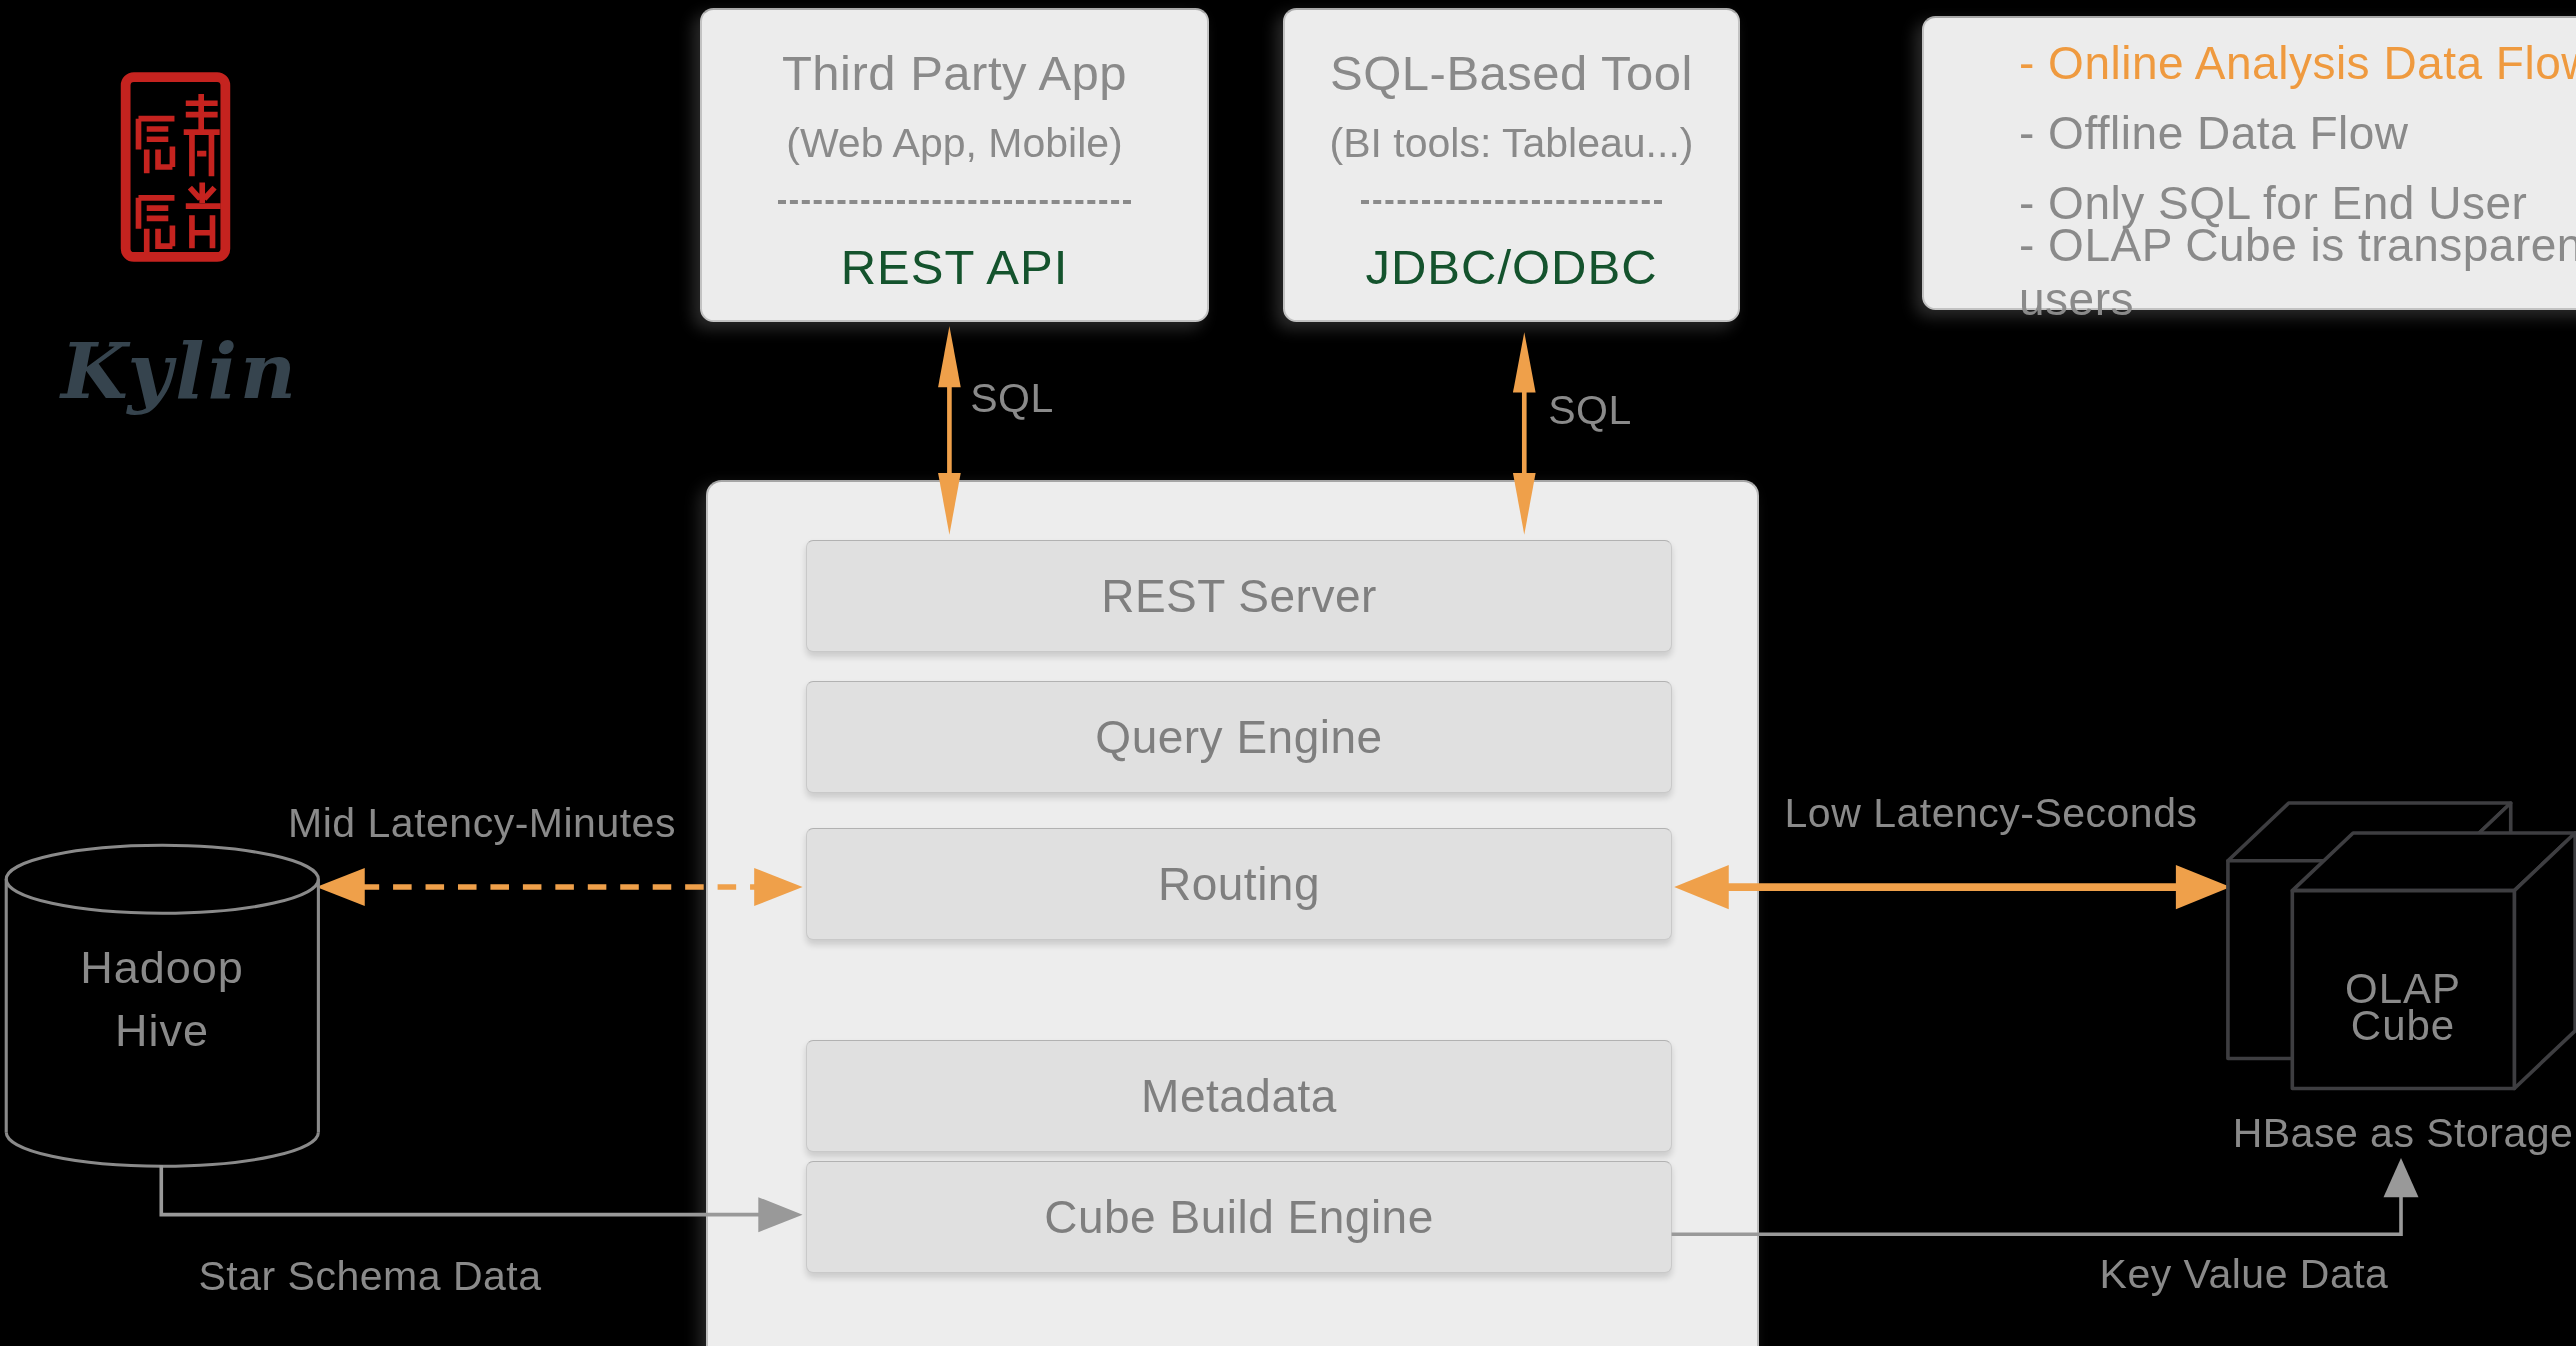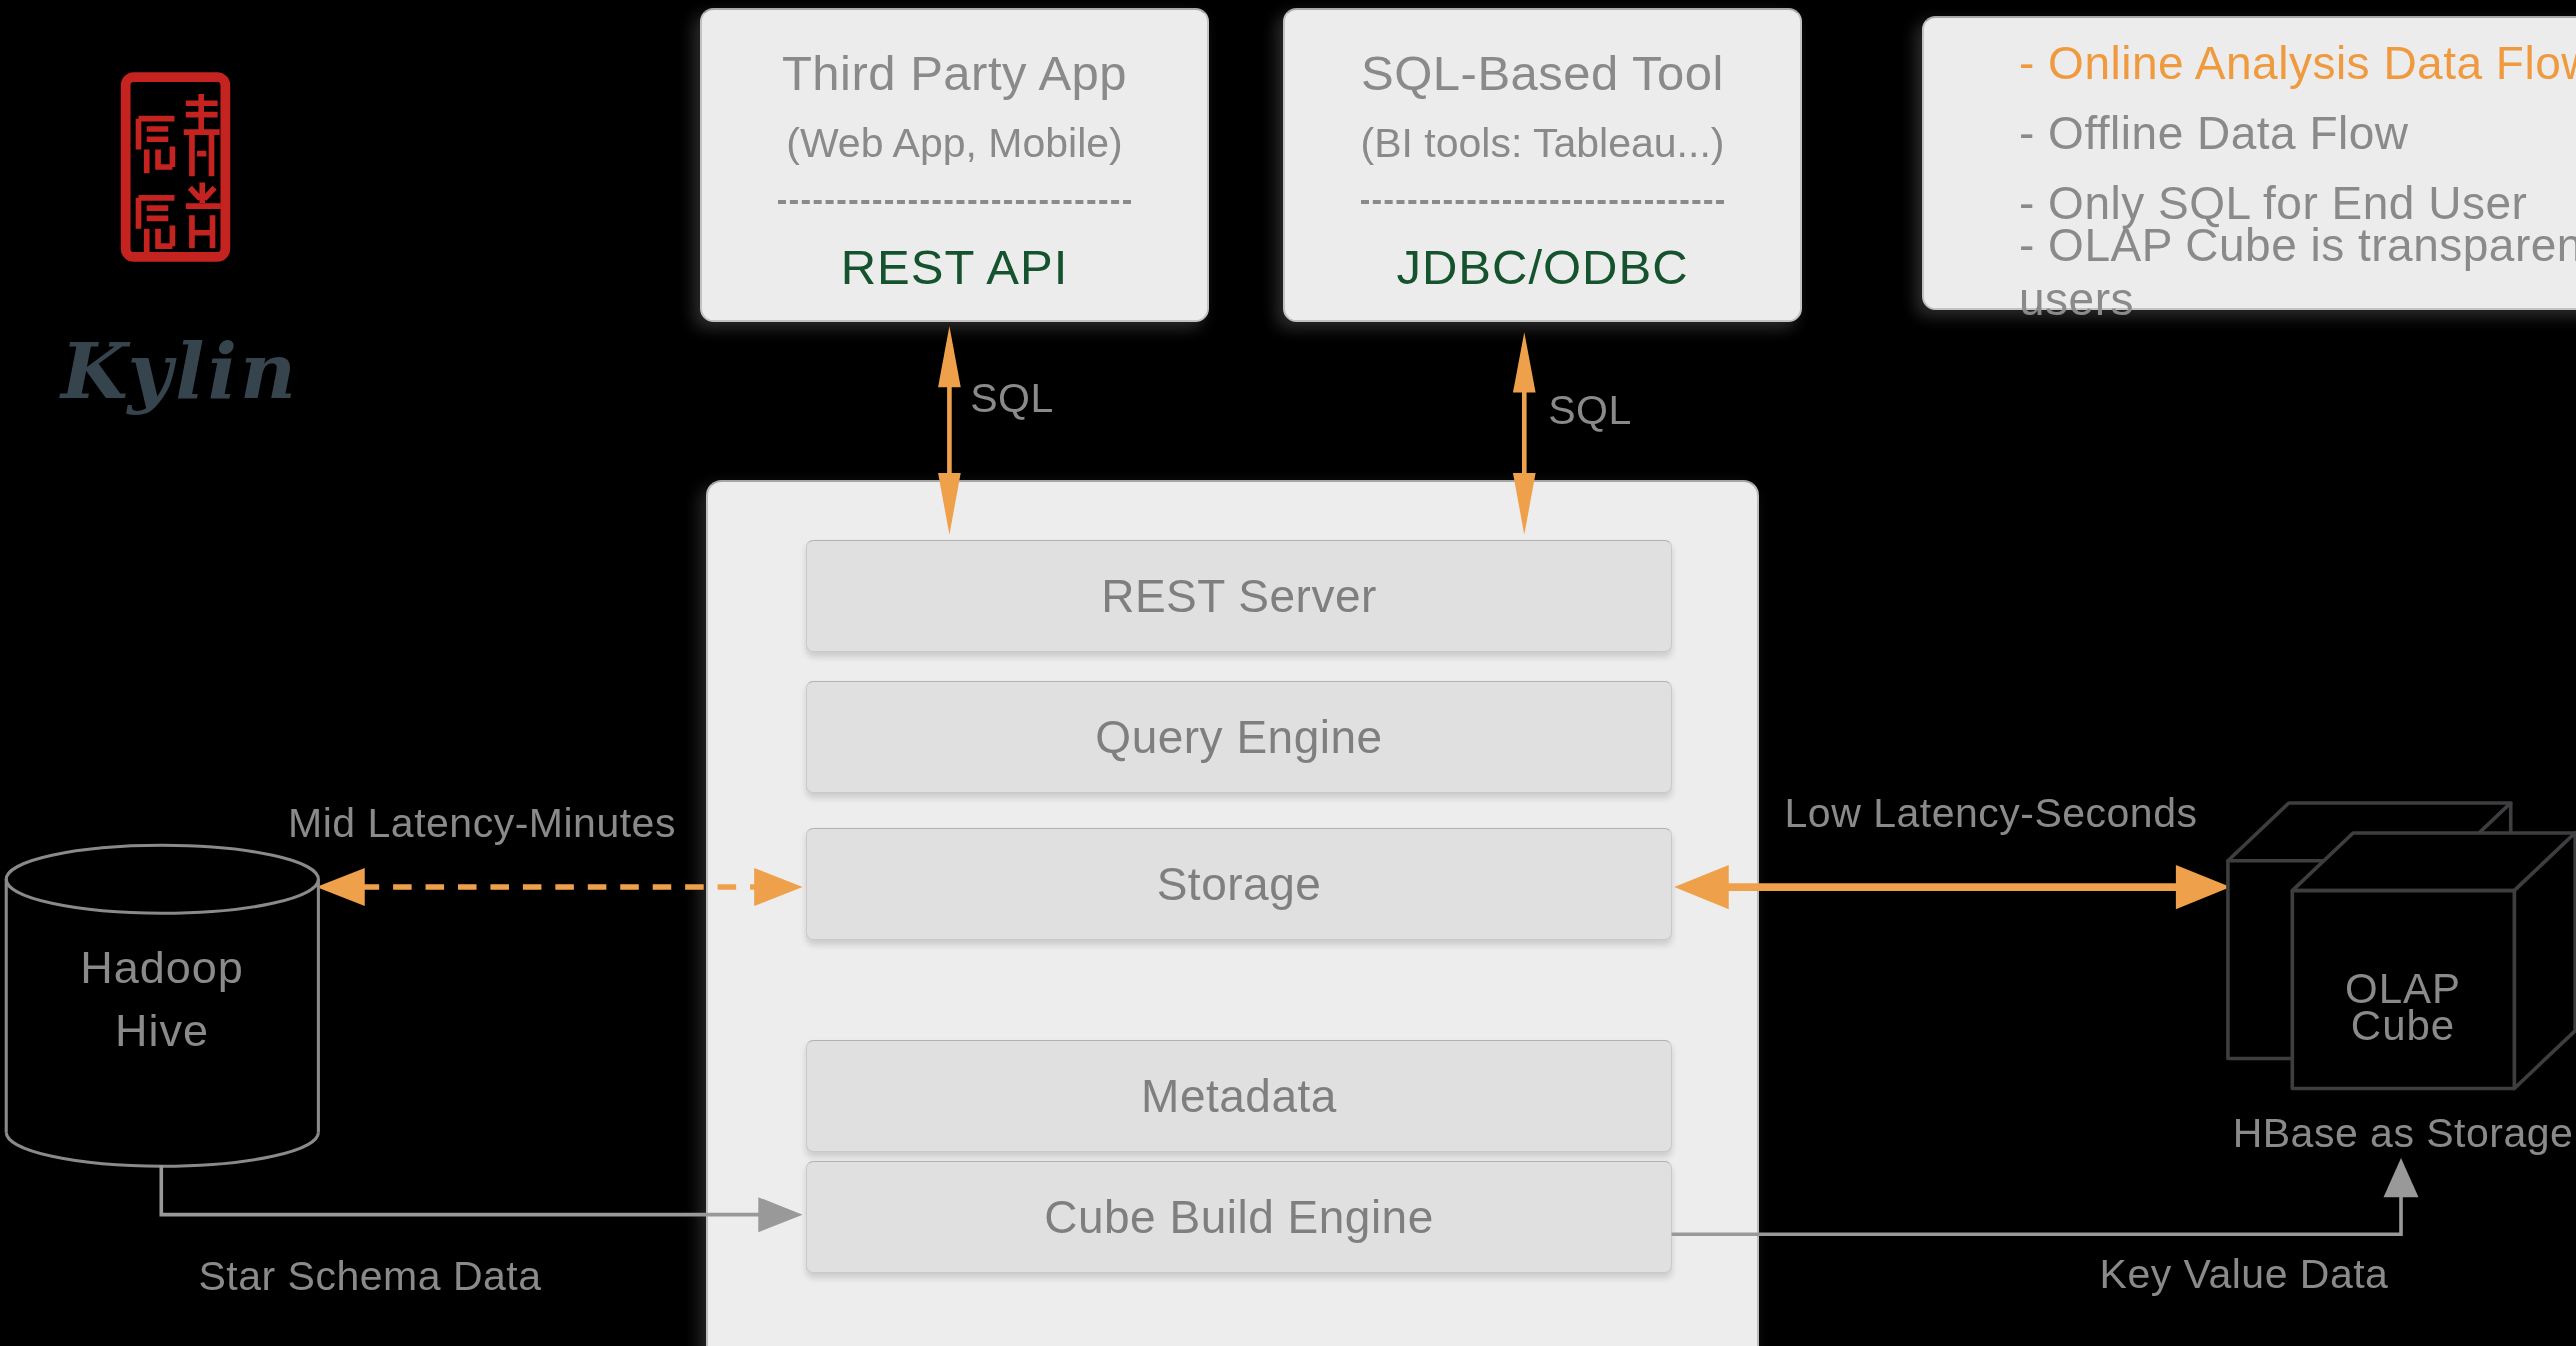--- a/index.html
+++ b/index.html
@@ -53,21 +53,21 @@
   </svg>
   <div class="ctr wordmark" style="left:180px;top:341px;">Kylin</div>
 
   <div class="panel" style="left:700px;top:7.7px;width:509px;height:314px;">
     <div class="ctr box-title" style="left:50%;top:63px;">Third Party App</div>
     <div class="ctr box-sub" style="left:50%;top:133px;">(Web App, Mobile)</div>
     <div class="divider" style="top:190px;"></div>
     <div class="ctr box-port" style="left:50%;top:257px;">REST API</div>
   </div>
 
-  <div class="panel" style="left:1283px;top:7.7px;width:519px;height:314px;">
+  <div class="panel" style="left:1283px;top:7.7px;width:457px;height:314px;">
     <div class="ctr box-title" style="left:50%;top:63px;">SQL-Based Tool</div>
     <div class="ctr box-sub" style="left:50%;top:133px;">(BI tools: Tableau...)</div>
     <div class="divider" style="top:190px;"></div>
     <div class="ctr box-port" style="left:50%;top:257px;">JDBC/ODBC</div>
   </div>
 
   <div class="panel" style="left:1922px;top:15.5px;width:868px;height:294px;">
     <div class="legend-row hl" style="top:14.4px;">
       <span>- Online Analysis Data Flow</span>
       </div>
@@ -83,21 +83,21 @@
   </div>
 
   <div class="mainbox" style="left:706px;top:480px;width:1053px;height:974px;">
     <div class="srow" style="left:98px;top:58px;width:866px;height:112px;">
       <span>REST Server</span>
       </div>
     <div class="srow" style="left:98px;top:199px;width:866px;height:112px;">
       <span>Query Engine</span>
       </div>
     <div class="srow" style="left:98px;top:346px;width:866px;height:112px;">
-      <span>Storage</span>
+      <span>Routing</span>
       </div>
     <div class="srow" style="left:98px;top:513px;width:866px;height:112px;margin-top:45px;">
       <span>Metadata</span>
       </div>
     <div class="srow" style="left:98px;top:679px;width:866px;height:112px;">
       <span>Cube Build Engine</span>
       </div>
   </div>
 
   <svg class="overlay" viewBox="0 0 5451 2613">

